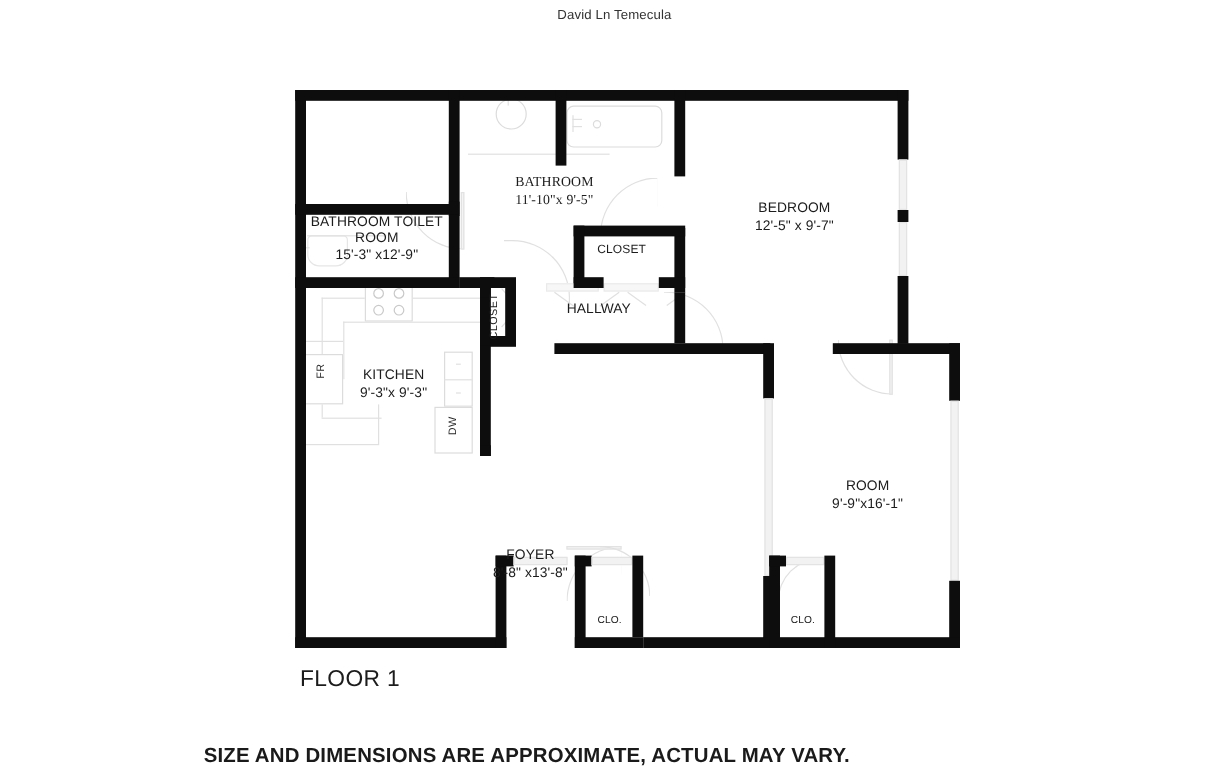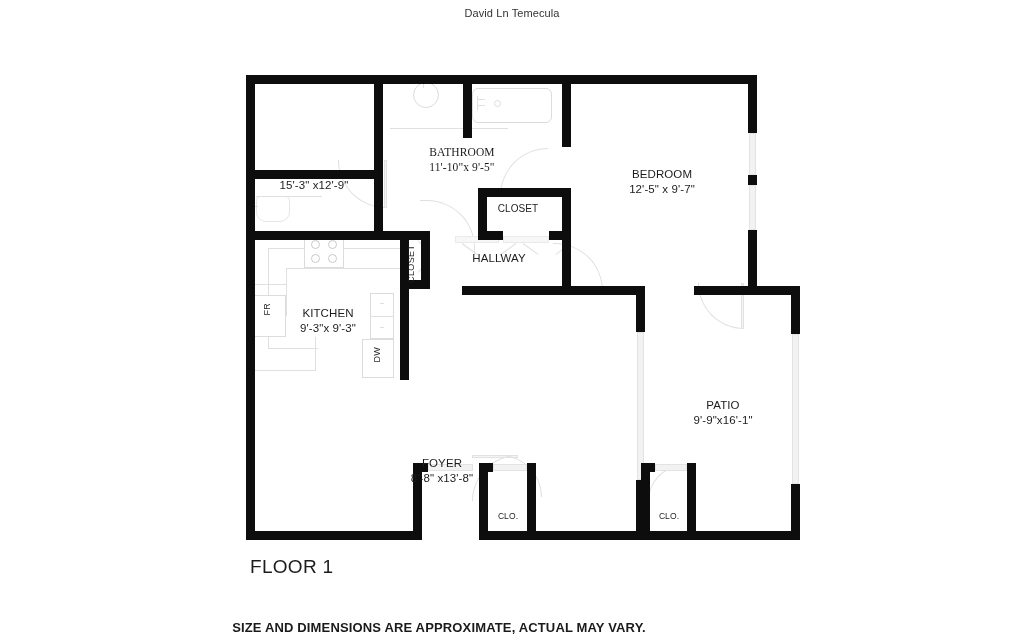--- a/index.html
+++ b/index.html
@@ -11,21 +11,21 @@
     overflow: hidden;
   }
   #root { position: relative; width: 1024px; height: 639px; }
 
   .doc-title {
     position: absolute; top: 7px; left: 0; width: 1024px;
     text-align: center; font-size: 11px; color: #333; letter-spacing: .1px;
   }
   .footer-note {
     position: absolute; top: 620px; left: 0; width: 878px;
-    text-align: center; font-size: 13px; font-weight: bold;
+    text-align: center; font-size: 17px; font-weight: bold;
     color: #1a1a1a; letter-spacing: .15px;
   }
   .floor-label {
     position: absolute; left: 250px; top: 556px;
     font-size: 19px; color: #1c1c1c; letter-spacing: .3px;
   }
 
   
   #plan { position: absolute; left: 0; top: 0; width: 1024px; height: 600px; }
 
@@ -213,20 +213,21 @@
     <div class="wall" style="left:479px; top:531px; width:57px; height:9px;"></div>
     <div class="wall" style="left:536px; top:531px; width:105px; height:9px;"></div>
 
     <div class="wall" style="left:641px; top:463px; width:9px; height:77px;"></div>
     <div class="wall" style="left:641px; top:463px; width:14px; height:9px;"></div>
     <div class="glass" style="left:655px; top:464px; width:32px; height:7px;"></div>
     <div class="wall" style="left:687px; top:463px; width:9px; height:77px;"></div>
 
 
     <div class="rlabel wrap" style="left:250px; top:178px; width:128px; line-height:1.22;">
+      <span class="nm">BATHROOM TOILET ROOM</span>
       <span class="dim">15'-3" x12'-9"</span>
     </div>
 
     <div class="rlabel" style="left:398px; top:145px; width:128px;font-family:Liberation Serif, serif;">
       <span class="nm">BATHROOM</span>
       <span class="dim">11'-10"x 9'-5"</span>
     </div>
 
     <div class="rlabel sm" style="left:487px; top:203px; width:62px;">
       <span class="nm">CLOSET</span>
@@ -251,21 +252,21 @@
     </div>
 
 
 
     <div class="rlabel" style="left:399px; top:456px; width:86px;">
       <span class="nm">FOYER</span>
       <span class="dim">8'-8"  x13'-8"</span>
     </div>
 
     <div class="rlabel" style="left:668px; top:398px; width:110px;">
-      <span class="nm">PATIO</span>
+      <span class="nm">ROOM</span>
       <span class="dim">9'-9"x16'-1"</span>
     </div>
 
     <div class="rlabel xs" style="left:488px; top:511px; width:40px;">
       <span class="nm">CLO.</span>
     </div>
 
     <div class="rlabel xs" style="left:649px; top:511px; width:40px;">
       <span class="nm">CLO.</span>
     </div>

